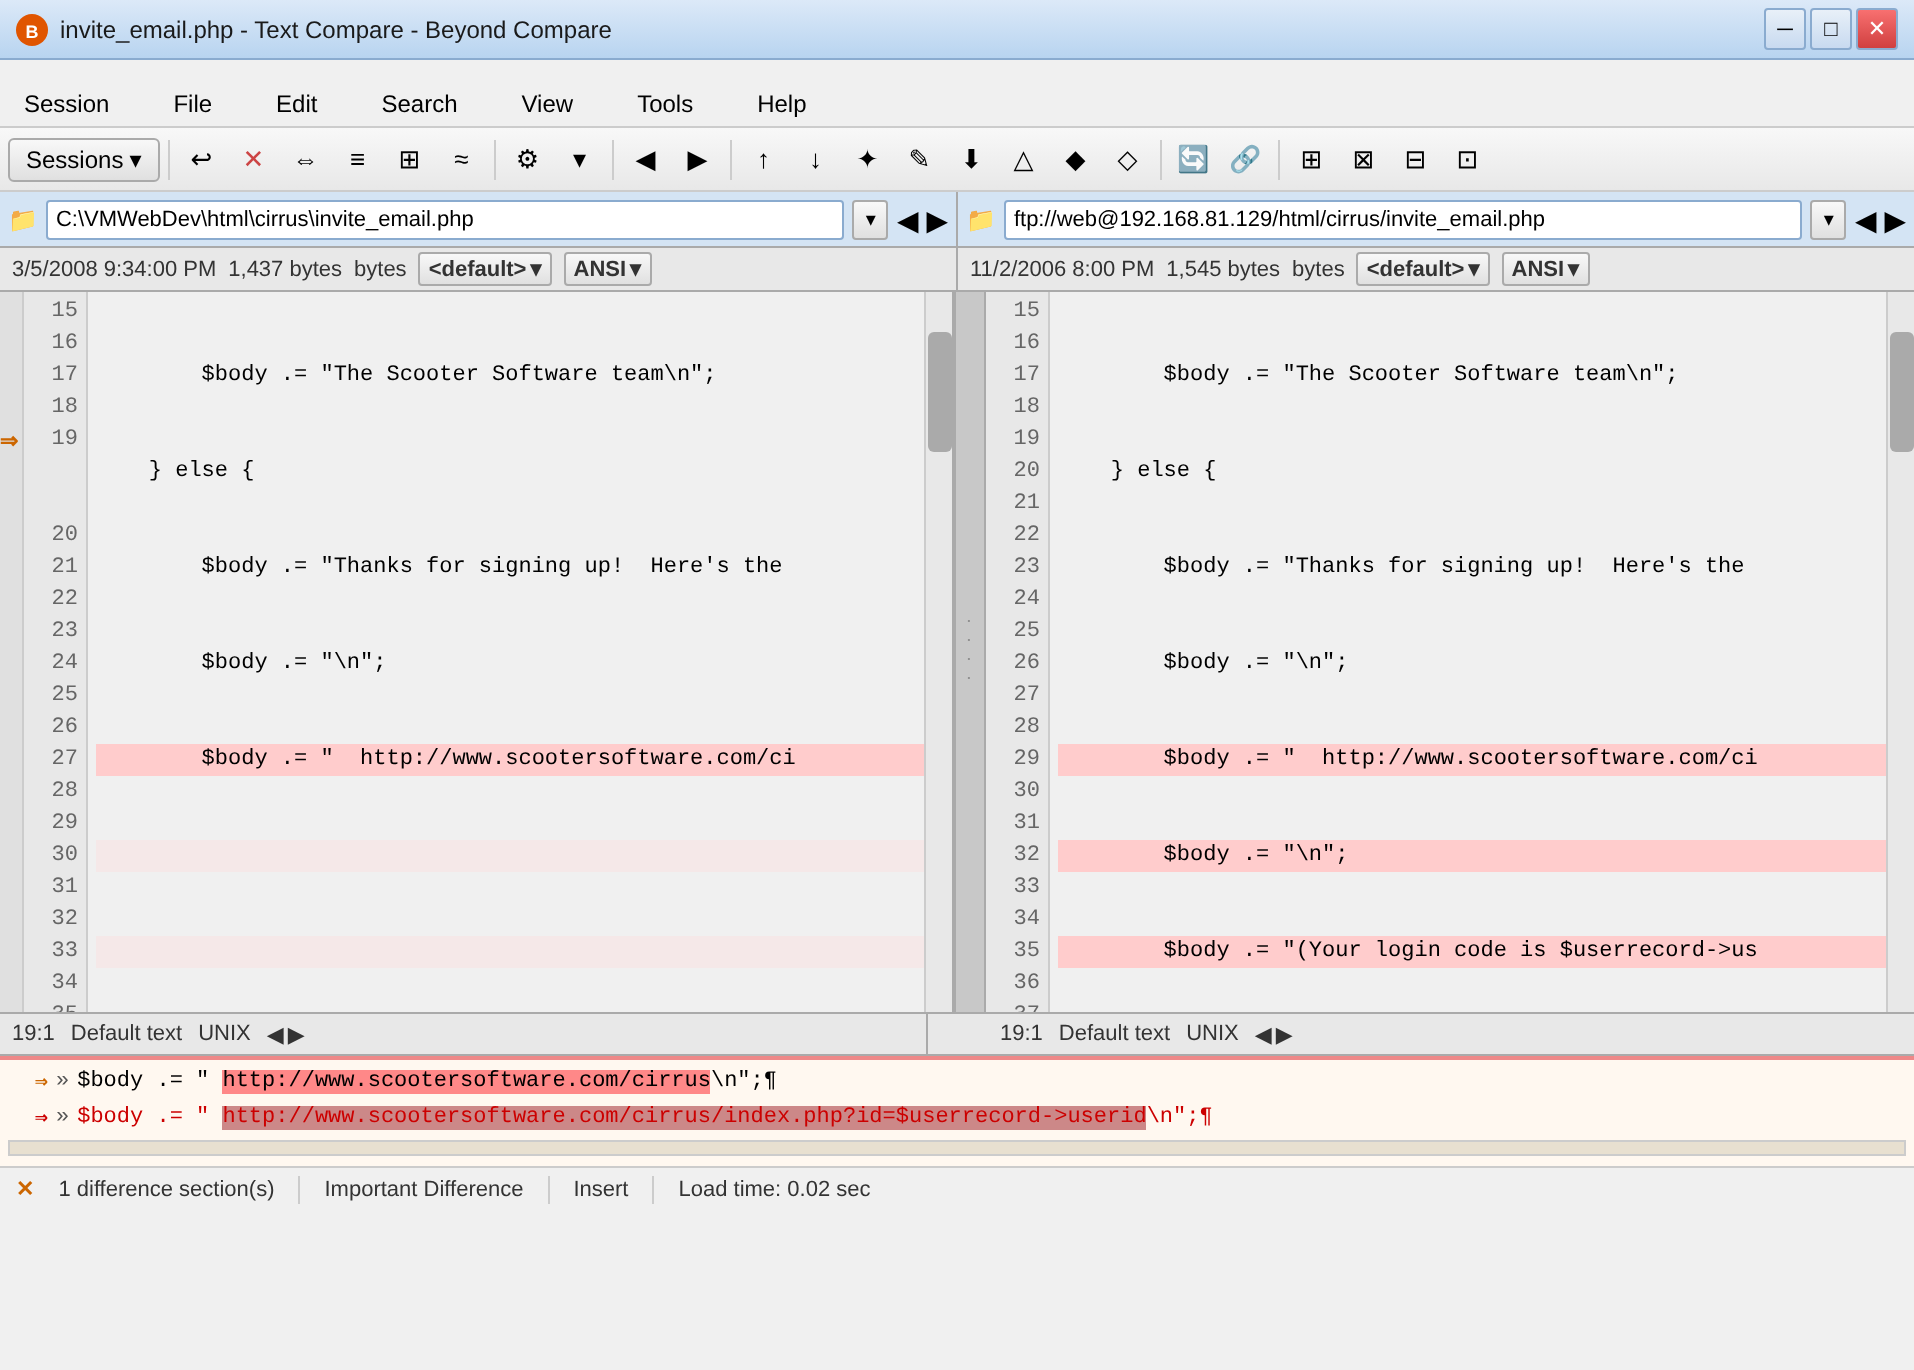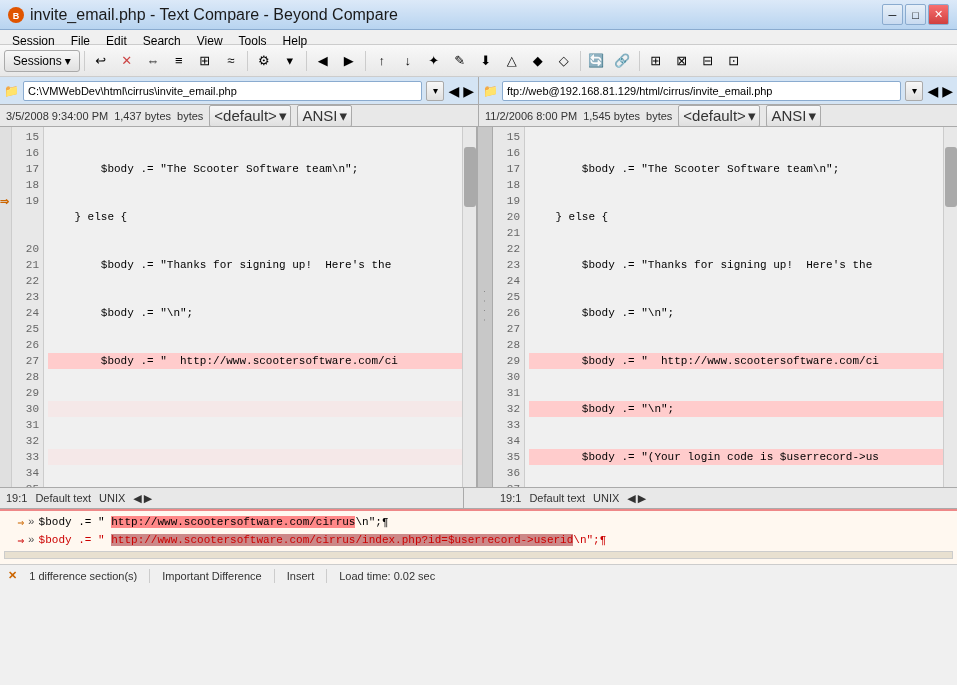--- a/index.html
+++ b/index.html
@@ -10,36 +10,36 @@
       background: linear-gradient(to bottom, #dce9f8, #b8d4f0);
       padding: 5px 8px;
       display: flex;
       align-items: center;
       justify-content: space-between;
       border-bottom: 1px solid #8aabcf;
       height: 30px;
     }
     .title-bar-left { display: flex; align-items: center; gap: 6px; }
     .title-bar-icon { width: 16px; height: 16px; background: #e05500; border-radius: 50%; display: flex; align-items: center; justify-content: center; font-size: 10px; color: white; }
-    .title-bar-text { font-size: 16px; color: #1a1a1a; }
+    .title-bar-text { font-size: 12px; color: #1a1a1a; }
     .title-bar-buttons { display: flex; gap: 2px; }
     .tb-btn { width: 21px; height: 21px; border: 1px solid #8aabcf; border-radius: 2px; display: flex; align-items: center; justify-content: center; font-size: 11px; cursor: pointer; background: linear-gradient(to bottom, #e8f0f8, #c8daf0); }
     .tb-btn.close { background: linear-gradient(to bottom, #f87070, #d04040); color: white; }
     .tb-btn.minimize { }
     .tb-btn.maximize { }
 
     
     .menu-bar {
       background: #f0f0f0;
       padding: 2px 4px;
       display: flex;
-      align-items: flex-start;
-      gap: 0;
+      align-items: flex-end;
+      gap: 16px;
       border-bottom: 1px solid #ccc;
-      height: 15px;
+      height: 34px;
     }
     .menu-item {
       padding: 2px 8px;
       cursor: pointer;
       font-size: 12px;
       border-radius: 2px;
     }
 
     
     .toolbar {
@@ -124,23 +124,23 @@
       font-size: 11px;
       color: #333;
       border-right: 1px solid #aaa;
     }
     .info-bar:last-child { border-right: none; }
     .info-dropdown {
       background: linear-gradient(to bottom, #f8f8f8, #e0e0e0);
       border: 1px solid #aaa;
       border-radius: 2px;
       padding: 1px 4px;
-      font-size: 15px;
+      font-size: 11px;
       cursor: pointer;
-      display: flex; align-items: flex-start; gap: 2px;
+      display: flex; align-items: flex-end; gap: 2px; font-weight: bold;
     }
 
     
     .code-pane {
       flex: 1;
       display: flex;
       flex-direction: column;
       overflow: hidden;
       border-right: 1px solid #aaa;
       justify-content: center;

